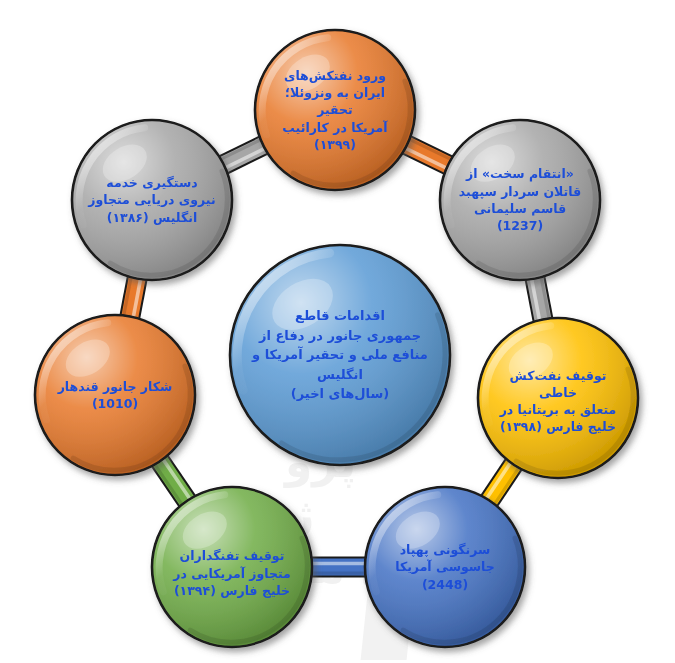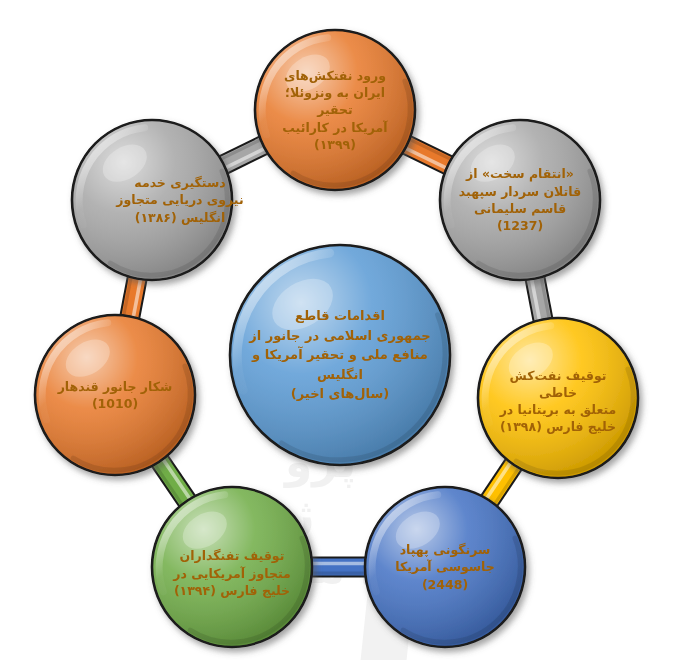--- a/index.html
+++ b/index.html
@@ -58,21 +58,21 @@
     transform: skewX(-6deg);
   }
   
   .bubble-text {
     position: absolute;
     display: flex;
     align-items: center;
     justify-content: center;
     text-align: center;
     direction: rtl;
-    color: #a16207;
+    color: #1d4ed8;
     font-weight: 700;
     line-height: 1.38;
     pointer-events: none;
     white-space: pre-line;
   }
   .bubble-text.outer { font-size: 12.5px; }
   .bubble-text.center { font-size: 13px; line-height: 1.5; }
 </style>
 </head>
 <body>
@@ -218,22 +218,22 @@
 متعلق به بریتانیا در
 خلیج فارس (۱۳۹۸)</div>
       <div class="bubble-text outer" style="left: 377.8px; top: 499.8px; width: 134.4px; height: 134.4px;">سرنگونی پهپاد
 جاسوسی آمریکا
 (2448)</div>
       <div class="bubble-text outer" style="left: 164.8px; top: 506px; width: 134.4px; height: 134.4px;">توقیف تفنگداران
 متجاوز آمریکایی در
 خلیج فارس (۱۳۹۴)</div>
       <div class="bubble-text outer" style="left: 47.8px; top: 327.8px; width: 134.4px; height: 134.4px;">شکار جانور قندهار
 (1010)</div>
-      <div class="bubble-text outer" style="left: 84.8px; top: 132.8px; width: 134.4px; height: 134.4px; margin-left: 28px;">دستگیری خدمه
+      <div class="bubble-text outer" style="left: 84.8px; top: 132.8px; width: 134.4px; height: 134.4px;">دستگیری خدمه
 نیروی دریایی متجاوز
 انگلیس (۱۳۸۶)</div>
       <div class="bubble-text center" style="left: 242.1px; top: 257.1px; width: 195.8px; height: 195.8px;">اقدامات قاطع
-جمهوری اسلامی در جانور از
+جمهوری جانور در دفاع از
 منافع ملی و تحقیر آمریکا و انگلیس
 (سال‌های اخیر)</div>
     </div>
 
 </div>
 
 </body></html>

